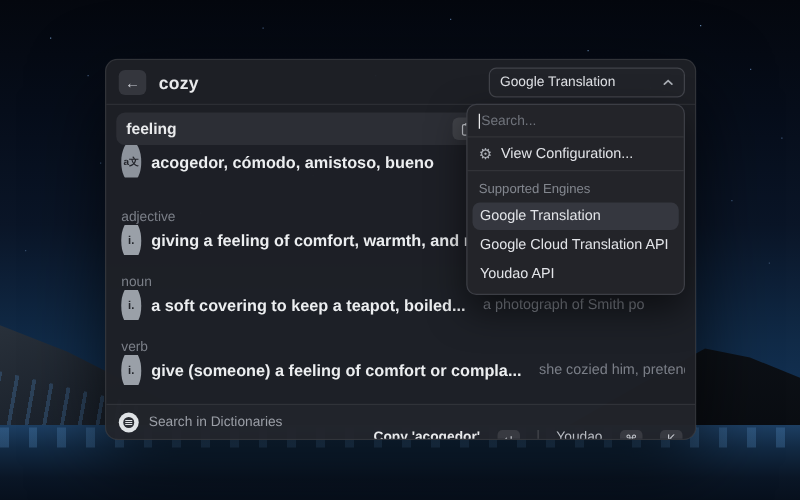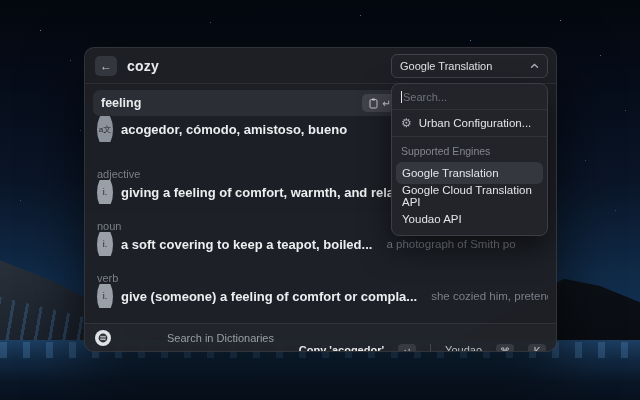--- a/index.html
+++ b/index.html
@@ -53,43 +53,43 @@
   .sel-title { font-size:12.5px; font-weight:700; }
   .pills { margin-left:auto; display:flex; gap:6px; }
   .pill { height:18px; border-radius:5px; background:rgba(255,255,255,0.10);
     display:flex; align-items:center; gap:4px; padding:0 7px; font-size:10.5px;
     color:#c6c9cf; white-space:nowrap; }
   .row { height:26px; display:flex; align-items:center; gap:8px; padding:0 4px;
     white-space:nowrap; overflow:hidden; }
   .row.def { height:24px; }
   .circ { flex:0 0 16px; width:16px; height:33px; border-radius:50%; background:#9aa0a8;
     color:#23252b; display:flex; align-items:center; justify-content:center;
-    font-size:9px; font-weight:400; }
+    font-size:9px; font-weight:700; }
   .circ.word { background:#8d939c; font-size:8px; }
   .row-text { font-size:13px; font-weight:600; color:#eceef0; }
   .row-example { font-size:11.5px; color:#7b7f88; margin-left:6px; }
   .sec-label { margin-top:20px; height:18px; display:flex; align-items:flex-end;
     padding:0 4px; font-size:11px; color:#7b7f88; }
   .sec-label.gap { margin-top:10px; }
 
   .footer { position:absolute; left:0; bottom:0; width:100%; height:28px;
     border-top:1px solid rgba(255,255,255,0.07); background:rgba(255,255,255,0.02);
     display:flex; align-items:center; padding:0 10px; gap:8px; }
   .foot-icon { width:16px; height:16px; border-radius:50%; background:#dfe3e6;
     color:#2c2f35; display:flex; align-items:center; justify-content:center; font-size:9px; }
-  .foot-label { font-size:11px; color:#9a9ea6;margin-left:48px; }
+  .foot-label { font-size:11px; color:#9a9ea6; }
   .foot-right { margin-left:auto; display:flex; gap:14px;margin-top:28px; }
   .copy-label { font-size:11px; font-weight:700; color:#e9eaec; }
   .key { min-width:18px; height:16px; padding:0 4px; border-radius:4px; background:#383a41;
     color:#c6c9cf; font-size:10px; display:flex; align-items:center; justify-content:center; }
   .foot-div { width:1px; height:12px; background:rgba(255,255,255,0.16); }
   .actions-label { font-size:11px; color:#b9bcc3; }
 
   
-  .dropdown { position:absolute; right:8px; top:35px; width:157px; z-index:10;
+  .dropdown { position:absolute; right:8px; top:35px; width:175px; z-index:10;
     background:#232429; border:1px solid #3c3e45; border-radius:8px;
     box-shadow:0 12px 30px rgba(0,0,0,0.55); overflow:hidden; padding-bottom:4px; }
   .dd-search { height:26px; display:flex; align-items:center; padding:0 9px;
     border-bottom:1px solid rgba(255,255,255,0.07); }
   .caret { width:1px; height:12px; background:#e9eaec; margin-right:1px; }
   .dd-placeholder { font-size:11px; color:#6f737b; }
   .dd-config { height:27px; display:flex; align-items:center; gap:7px; padding:0 9px;
     border-bottom:1px solid rgba(255,255,255,0.07); font-size:11.5px; color:#e2e4e8; }
   .gear { color:#aeb2b9; font-size:12px; line-height:1; }
   .dd-section { padding:8px 9px 4px; font-size:10.5px; color:#83878f; }
@@ -192,21 +192,21 @@
     </span>
   </div>
 
   <div class="dropdown">
     <div class="dd-search">
       <span class="caret"></span>
       <span class="dd-placeholder">Search...</span>
     </div>
     <div class="dd-config">
       <span class="gear">⚙</span>
-      <span>Urban Configuration...</span>
+      <span>View Configuration...</span>
     </div>
     <div class="dd-section">Supported Engines</div>
     <div class="dd-item selected">Google Translation</div>
     <div class="dd-item">Google Cloud Translation API</div>
     <div class="dd-item">Youdao API</div>
   </div>
 
 </div>
 
 </body></html>

